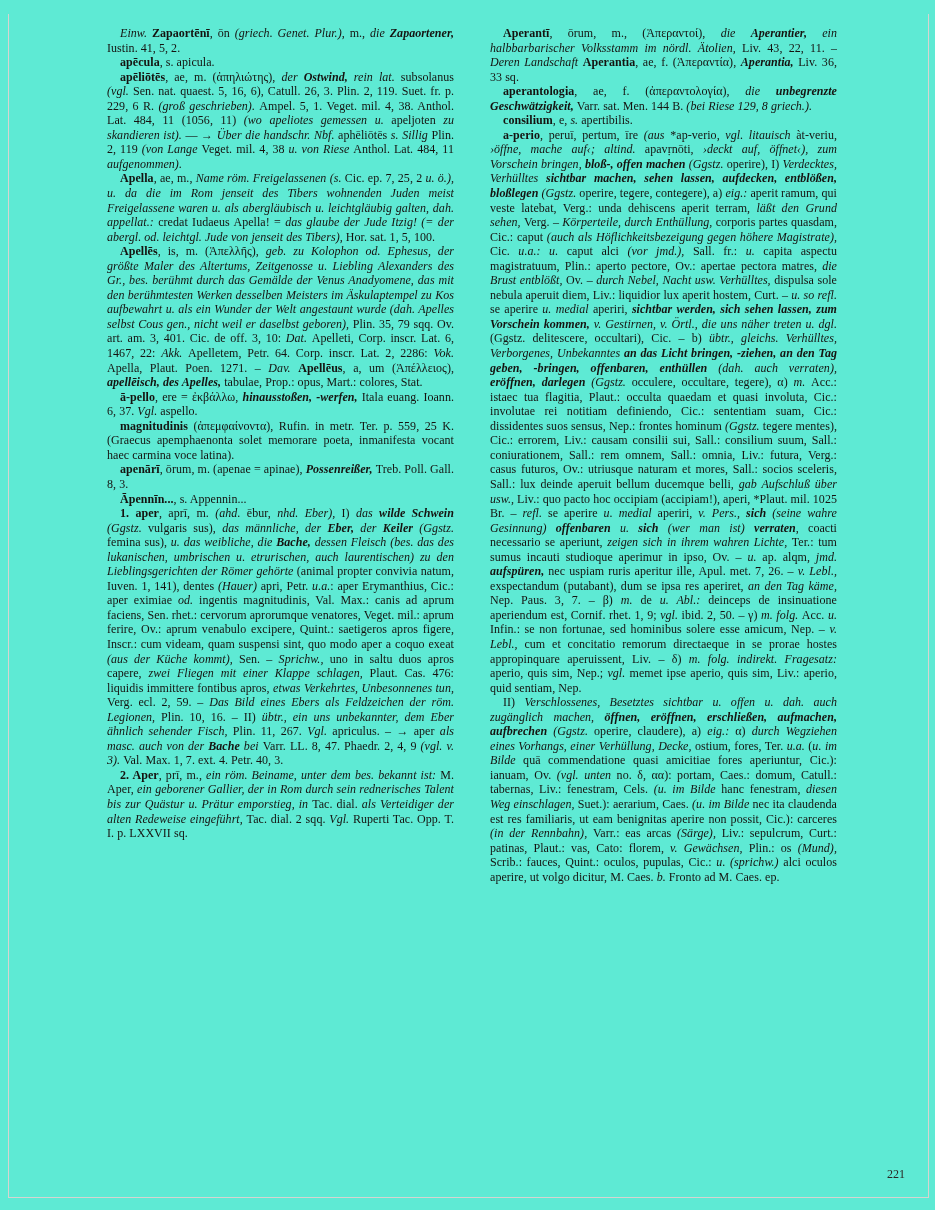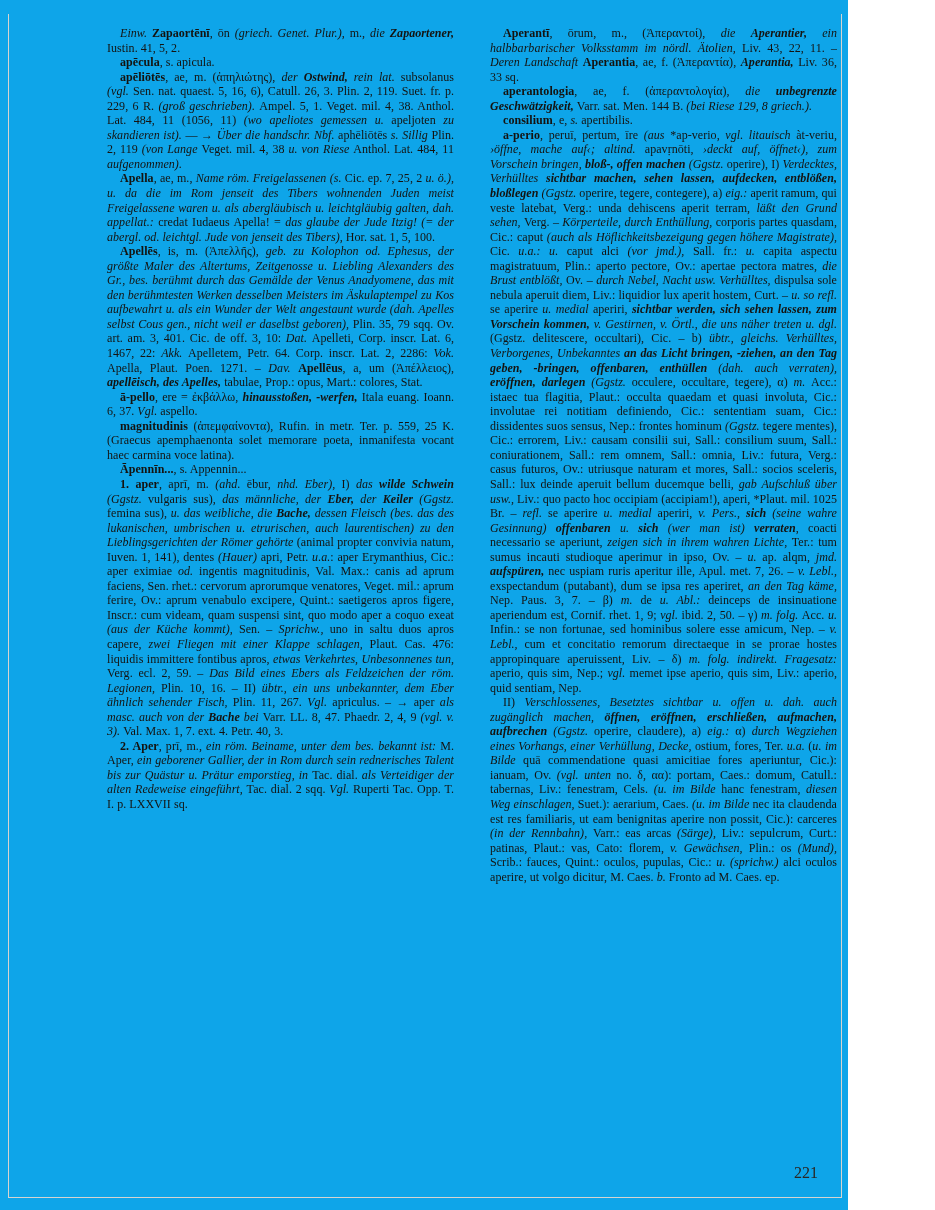--- a/index.html
+++ b/index.html
@@ -3,23 +3,23 @@
 <meta charset="utf-8">
 <style>
   html, body {
     margin: 0;
     padding: 0;
     background: #ffffff;
     font-family: "Liberation Serif", "DejaVu Serif", serif;
   }
   .page {
     position: relative;
-    width: 848px;
+    width: 935px;
     height: 1210px;
-    background: #0ea5e9;
+    background: #5eead4;
     overflow: hidden;
     color: #151310;
   }
   .scan-edge {
     position: absolute;
     top: 14px; left: 8px; right: 6px; bottom: 12px;
     border-left: 1px solid #d6d4d0;
     border-right: 1px solid #d6d4d0;
     border-bottom: 1px solid #d6d4d0;
     pointer-events: none;
@@ -44,39 +44,40 @@
     margin: 0;
     text-indent: 13px;
   }
   .seg-b { font-weight: bold; }
   .seg-i { font-style: italic; }
   .seg-bi { font-weight: bold; font-style: italic; }
   .page-number {
     position: absolute;
     right: 30px;
     bottom: 28px;
-    font-size: 16px;
+    font-size: 12px;
     color: #2a2723;
     margin-top: 46px;
   }
 </style>
 </head>
 <body>
 
 <div class="page">
   <div class="scan-edge"></div>
   <div class="columns">
     <div class="col">
         <p class="entry"><span class="seg-i">Einw. </span><span class="seg-b">Zapaortēnī</span><span>, ōn </span><span class="seg-i">(griech. Genet. Plur.)</span><span>, m., </span><span class="seg-i">die </span><span class="seg-bi">Zapaortener,</span><span> Iustin. 41, 5, 2.</span></p>
         <p class="entry"><span class="seg-b">apēcula</span><span>, s. apicula.</span></p>
         <p class="entry"><span class="seg-b">apēliōtēs</span><span>, ae, m. (ἀπηλιώτης), </span><span class="seg-i">der </span><span class="seg-bi">Ostwind,</span><span class="seg-i"> rein lat. </span><span>subsolanus </span><span class="seg-i">(vgl. </span><span>Sen. nat. quaest. 5, 16, 6), Catull. 26, 3. Plin. 2, 119. Suet. fr. p. 229, 6 R. </span><span class="seg-i">(groß geschrieben). </span><span>Ampel. 5, 1. Veget. mil. 4, 38. Anthol. Lat. 484, 11 (1056, 11) </span><span class="seg-i">(wo apeliotes gemessen u. </span><span>apeljoten </span><span class="seg-i">zu skandieren ist). </span><span>— → </span><span class="seg-i">Über die handschr. Nbf. </span><span>aphēliōtēs </span><span class="seg-i">s. Sillig </span><span>Plin. 2, 119 </span><span class="seg-i">(von Lange </span><span>Veget. mil. 4, 38 </span><span class="seg-i">u. von Riese </span><span>Anthol. Lat. 484, 11 </span><span class="seg-i">aufgenommen).</span></p>
         <p class="entry"><span class="seg-b">Apella</span><span>, ae, m., </span><span class="seg-i">Name röm. Freigelassenen (s. </span><span>Cic. ep. 7, 25, 2 </span><span class="seg-i">u. ö.), u. da die im Rom jenseit des Tibers wohnenden Juden meist Freigelassene waren u. als abergläubisch u. leichtgläubig galten, dah. appellat.: </span><span>credat Iudaeus Apella! = </span><span class="seg-i">das glaube der Jude Itzig! (= der abergl. od. leichtgl. Jude von jenseit des Tibers), </span><span>Hor. sat. 1, 5, 100.</span></p>
         <p class="entry"><span class="seg-b">Apellēs</span><span>, is, m. (Ἀπελλῆς), </span><span class="seg-i">geb. zu Kolophon od. Ephesus, der größte Maler des Altertums, Zeitgenosse u. Liebling Alexanders des Gr., bes. berühmt durch das Gemälde der Venus Anadyomene, das mit den berühmtesten Werken desselben Meisters im Äskulaptempel zu Kos aufbewahrt u. als ein Wunder der Welt angestaunt wurde (dah. Apelles selbst Cous gen., nicht weil er daselbst geboren), </span><span>Plin. 35, 79 sqq. Ov. art. am. 3, 401. Cic. de off. 3, 10: </span><span class="seg-i">Dat. </span><span>Apelleti, Corp. inscr. Lat. 6, 1467, 22: </span><span class="seg-i">Akk. </span><span>Apelletem, Petr. 64. Corp. inscr. Lat. 2, 2286: </span><span class="seg-i">Vok. </span><span>Apella, Plaut. Poen. 1271. – </span><span class="seg-i">Dav. </span><span class="seg-b">Apellēus</span><span>, a, um (Ἀπέλλειος), </span><span class="seg-bi">apellēisch, des Apelles, </span><span>tabulae, Prop.: opus, Mart.: colores, Stat.</span></p>
         <p class="entry"><span class="seg-b">ā-pello</span><span>, ere = ἐκβάλλω, </span><span class="seg-bi">hinausstoßen, -werfen, </span><span>Itala euang. Ioann. 6, 37. </span><span class="seg-i">Vgl. </span><span>aspello.</span></p>
         <p class="entry"><span class="seg-b">magnitudinis</span><span> (ἀπεμφαίνοντα), Rufin. in metr. Ter. p. 559, 25 K. (Graecus apemphaenonta solet memorare poeta, inmanifesta vocant haec carmina voce latina).</span></p>
+        <p class="entry"><span class="seg-b">apenārī</span><span>, ōrum, m. (apenae = apinae), </span><span class="seg-bi">Possenreißer, </span><span>Treb. Poll. Gall. 8, 3.</span></p>
         <p class="entry"><span class="seg-b">Āpennīn...</span><span>, s. Appennin...</span></p>
         <p class="entry"><span class="seg-b">1. aper</span><span>, aprī, m. </span><span class="seg-i">(ahd. </span><span>ēbur, </span><span class="seg-i">nhd. Eber), </span><span>I) </span><span class="seg-i">das </span><span class="seg-bi">wilde Schwein </span><span class="seg-i">(Ggstz. </span><span>vulgaris sus), </span><span class="seg-i">das männliche, der </span><span class="seg-bi">Eber, </span><span class="seg-i">der </span><span class="seg-bi">Keiler </span><span class="seg-i">(Ggstz. </span><span>femina sus), </span><span class="seg-i">u. das weibliche, die </span><span class="seg-bi">Bache, </span><span class="seg-i">dessen Fleisch (bes. das des lukanischen, umbrischen u. etrurischen, auch laurentischen) zu den Lieblingsgerichten der Römer gehörte </span><span>(animal propter convivia natum, Iuven. 1, 141), dentes </span><span class="seg-i">(Hauer) </span><span>apri, Petr. </span><span class="seg-i">u.a.</span><span>: aper Erymanthius, Cic.: aper eximiae </span><span class="seg-i">od. </span><span>ingentis magnitudinis, Val. Max.: canis ad aprum faciens, Sen. rhet.: cervorum aprorumque venatores, Veget. mil.: aprum ferire, Ov.: aprum venabulo excipere, Quint.: saetigeros apros figere, Inscr.: cum videam, quam suspensi sint, quo modo aper a coquo exeat </span><span class="seg-i">(aus der Küche kommt), </span><span>Sen. – </span><span class="seg-i">Sprichw., </span><span>uno in saltu duos apros capere, </span><span class="seg-i">zwei Fliegen mit einer Klappe schlagen, </span><span>Plaut. Cas. 476: liquidis immittere fontibus apros, </span><span class="seg-i">etwas Verkehrtes, Unbesonnenes tun, </span><span>Verg. ecl. 2, 59. – </span><span class="seg-i">Das Bild eines Ebers als Feldzeichen der röm. Legionen, </span><span>Plin. 10, 16. – II) </span><span class="seg-i">übtr., ein uns unbekannter, dem Eber ähnlich sehender Fisch, </span><span>Plin. 11, 267. </span><span class="seg-i">Vgl. </span><span>apriculus. – → aper </span><span class="seg-i">als masc. auch von der </span><span class="seg-bi">Bache </span><span class="seg-i">bei </span><span>Varr. LL. 8, 47. Phaedr. 2, 4, 9 </span><span class="seg-i">(vgl. v. 3). </span><span>Val. Max. 1, 7. ext. 4. Petr. 40, 3.</span></p>
         <p class="entry"><span class="seg-b">2. Aper</span><span>, prī, m., </span><span class="seg-i">ein röm. Beiname, unter dem bes. bekannt ist: </span><span>M. Aper, </span><span class="seg-i">ein geborener Gallier, der in Rom durch sein rednerisches Talent bis zur Quästur u. Prätur emporstieg, in </span><span>Tac. dial. </span><span class="seg-i">als Verteidiger der alten Redeweise eingeführt, </span><span>Tac. dial. 2 sqq. </span><span class="seg-i">Vgl. </span><span>Ruperti Tac. Opp. T. I. p. LXXVII sq.</span></p>
       </div>
     <div class="col">
         <p class="entry"><span class="seg-b">Aperantī</span><span>, ōrum, m., (Ἀπεραντοί), </span><span class="seg-i">die </span><span class="seg-bi">Aperantier, </span><span class="seg-i">ein halbbarbarischer Volksstamm im nördl. Ätolien, </span><span>Liv. 43, 22, 11. – </span><span class="seg-i">Deren Landschaft </span><span class="seg-b">Aperantia</span><span>, ae, f. (Ἀπεραντία), </span><span class="seg-bi">Aperantia, </span><span>Liv. 36, 33 sq.</span></p>
         <p class="entry"><span class="seg-b">aperantologia</span><span>, ae, f. (ἀπεραντολογία), </span><span class="seg-i">die </span><span class="seg-bi">unbegrenzte Geschwätzigkeit, </span><span>Varr. sat. Men. 144 B. </span><span class="seg-i">(bei Riese 129, 8 griech.).</span></p>
         <p class="entry"><span class="seg-b">consilium</span><span>, e, </span><span class="seg-i">s. </span><span>apertibilis.</span></p>
         <p class="entry"><span class="seg-b">a-perio</span><span>, peruī, pertum, īre </span><span class="seg-i">(aus </span><span>*ap-verio, </span><span class="seg-i">vgl. litauisch </span><span>àt-veriu, </span><span class="seg-i">›öffne, mache auf‹; altind. </span><span>apavṛnōti, </span><span class="seg-i">›deckt auf, öffnet‹), zum Vorschein bringen, </span><span class="seg-bi">bloß-, offen machen </span><span class="seg-i">(Ggstz. </span><span>operire), I) </span><span class="seg-i">Verdecktes, Verhülltes </span><span class="seg-bi">sichtbar machen, sehen lassen, aufdecken, entblößen, bloßlegen </span><span class="seg-i">(Ggstz. </span><span>operire, tegere, contegere), a) </span><span class="seg-i">eig.: </span><span>aperit ramum, qui veste latebat, Verg.: unda dehiscens aperit terram, </span><span class="seg-i">läßt den Grund sehen, </span><span>Verg. – </span><span class="seg-i">Körperteile, durch Enthüllung, </span><span>corporis partes quasdam, Cic.: caput </span><span class="seg-i">(auch als Höflichkeitsbezeigung gegen höhere Magistrate), </span><span>Cic. </span><span class="seg-i">u.a.: u. </span><span>caput alci </span><span class="seg-i">(vor jmd.), </span><span>Sall. fr.: </span><span class="seg-i">u. </span><span>capita aspectu magistratuum, Plin.: aperto pectore, Ov.: apertae pectora matres, </span><span class="seg-i">die Brust entblößt, </span><span>Ov. – </span><span class="seg-i">durch Nebel, Nacht usw. Verhülltes, </span><span>dispulsa sole nebula aperuit diem, Liv.: liquidior lux aperit hostem, Curt. – </span><span class="seg-i">u. so refl. </span><span>se aperire </span><span class="seg-i">u. medial </span><span>aperiri, </span><span class="seg-bi">sichtbar werden, sich sehen lassen, zum Vorschein kommen, </span><span class="seg-i">v. Gestirnen, v. Örtl., die uns näher treten u. dgl. </span><span>(Ggstz. delitescere, occultari), Cic. – b) </span><span class="seg-i">übtr., gleichs. Verhülltes, Verborgenes, Unbekanntes </span><span class="seg-bi">an das Licht bringen, -ziehen, an den Tag geben, -bringen, offenbaren, enthüllen </span><span class="seg-i">(dah. auch verraten), </span><span class="seg-bi">eröffnen, darlegen </span><span class="seg-i">(Ggstz. </span><span>occulere, occultare, tegere), α) </span><span class="seg-i">m. </span><span>Acc.: istaec tua flagitia, Plaut.: occulta quaedam et quasi involuta, Cic.: involutae rei notitiam definiendo, Cic.: sententiam suam, Cic.: dissidentes suos sensus, Nep.: frontes hominum </span><span class="seg-i">(Ggstz. </span><span>tegere mentes), Cic.: errorem, Liv.: causam consilii sui, Sall.: consilium suum, Sall.: coniurationem, Sall.: rem omnem, Sall.: omnia, Liv.: futura, Verg.: casus futuros, Ov.: utriusque naturam et mores, Sall.: socios sceleris, Sall.: lux deinde aperuit bellum ducemque belli, </span><span class="seg-i">gab Aufschluß über usw., </span><span>Liv.: quo pacto hoc occipiam (accipiam!), aperi, *Plaut. mil. 1025 Br. – </span><span class="seg-i">refl. </span><span>se aperire </span><span class="seg-i">u. medial </span><span>aperiri, </span><span class="seg-i">v. Pers., </span><span class="seg-bi">sich </span><span class="seg-i">(seine wahre Gesinnung) </span><span class="seg-bi">offenbaren </span><span class="seg-i">u. </span><span class="seg-bi">sich </span><span class="seg-i">(wer man ist) </span><span class="seg-bi">verraten</span><span>, coacti necessario se aperiunt, </span><span class="seg-i">zeigen sich in ihrem wahren Lichte, </span><span>Ter.: tum sumus incauti studioque aperimur in ipso, Ov. – </span><span class="seg-i">u. </span><span>ap. alqm, </span><span class="seg-i">jmd. </span><span class="seg-bi">aufspüren, </span><span>nec uspiam ruris aperitur ille, Apul. met. 7, 26. – </span><span class="seg-i">v. Lebl., </span><span>exspectandum (putabant), dum se ipsa res aperiret, </span><span class="seg-i">an den Tag käme, </span><span>Nep. Paus. 3, 7. – β) </span><span class="seg-i">m. </span><span>de </span><span class="seg-i">u. Abl.: </span><span>deinceps de insinuatione aperiendum est, Cornif. rhet. 1, 9; </span><span class="seg-i">vgl. </span><span>ibid. 2, 50. – γ) </span><span class="seg-i">m. folg. </span><span>Acc. </span><span class="seg-i">u. </span><span>Infin.: se non fortunae, sed hominibus solere esse amicum, Nep. – </span><span class="seg-i">v. Lebl., </span><span>cum et concitatio remorum directaeque in se prorae hostes appropinquare aperuissent, Liv. – δ) </span><span class="seg-i">m. folg. indirekt. Fragesatz: </span><span>aperio, quis sim, Nep.; </span><span class="seg-i">vgl. </span><span>memet ipse aperio, quis sim, Liv.: aperio, quid sentiam, Nep.</span></p>
         <p class="entry"><span>II) </span><span class="seg-i">Verschlossenes, Besetztes sichtbar u. offen u. dah. auch zugänglich machen, </span><span class="seg-bi">öffnen, eröffnen, erschließen, aufmachen, aufbrechen </span><span class="seg-i">(Ggstz. </span><span>operire, claudere), a) </span><span class="seg-i">eig.: </span><span>α) </span><span class="seg-i">durch Wegziehen eines Vorhangs, einer Verhüllung, Decke, </span><span>ostium, fores, Ter. </span><span class="seg-i">u.a. </span><span>(</span><span class="seg-i">u. im Bilde </span><span>quā commendatione quasi amicitiae fores aperiuntur, Cic.): ianuam, Ov. </span><span class="seg-i">(vgl. unten </span><span>no. δ, αα): portam, Caes.: domum, Catull.: tabernas, Liv.: fenestram, Cels. </span><span class="seg-i">(u. im Bilde </span><span>hanc fenestram, </span><span class="seg-i">diesen Weg einschlagen, </span><span>Suet.): aerarium, Caes. </span><span class="seg-i">(u. im Bilde </span><span>nec ita claudenda est res familiaris, ut eam benignitas aperire non possit, Cic.): carceres </span><span class="seg-i">(in der Rennbahn), </span><span>Varr.: eas arcas </span><span class="seg-i">(Särge), </span><span>Liv.: sepulcrum, Curt.: patinas, Plaut.: vas, Cato: florem, </span><span class="seg-i">v. Gewächsen, </span><span>Plin.: os </span><span class="seg-i">(Mund), </span><span>Scrib.: fauces, Quint.: oculos, pupulas, Cic.: </span><span class="seg-i">u. (sprichw.) </span><span>alci oculos aperire, ut volgo dicitur, M. Caes. </span><span class="seg-i">b. </span><span>Fronto ad M. Caes. ep.</span></p>

